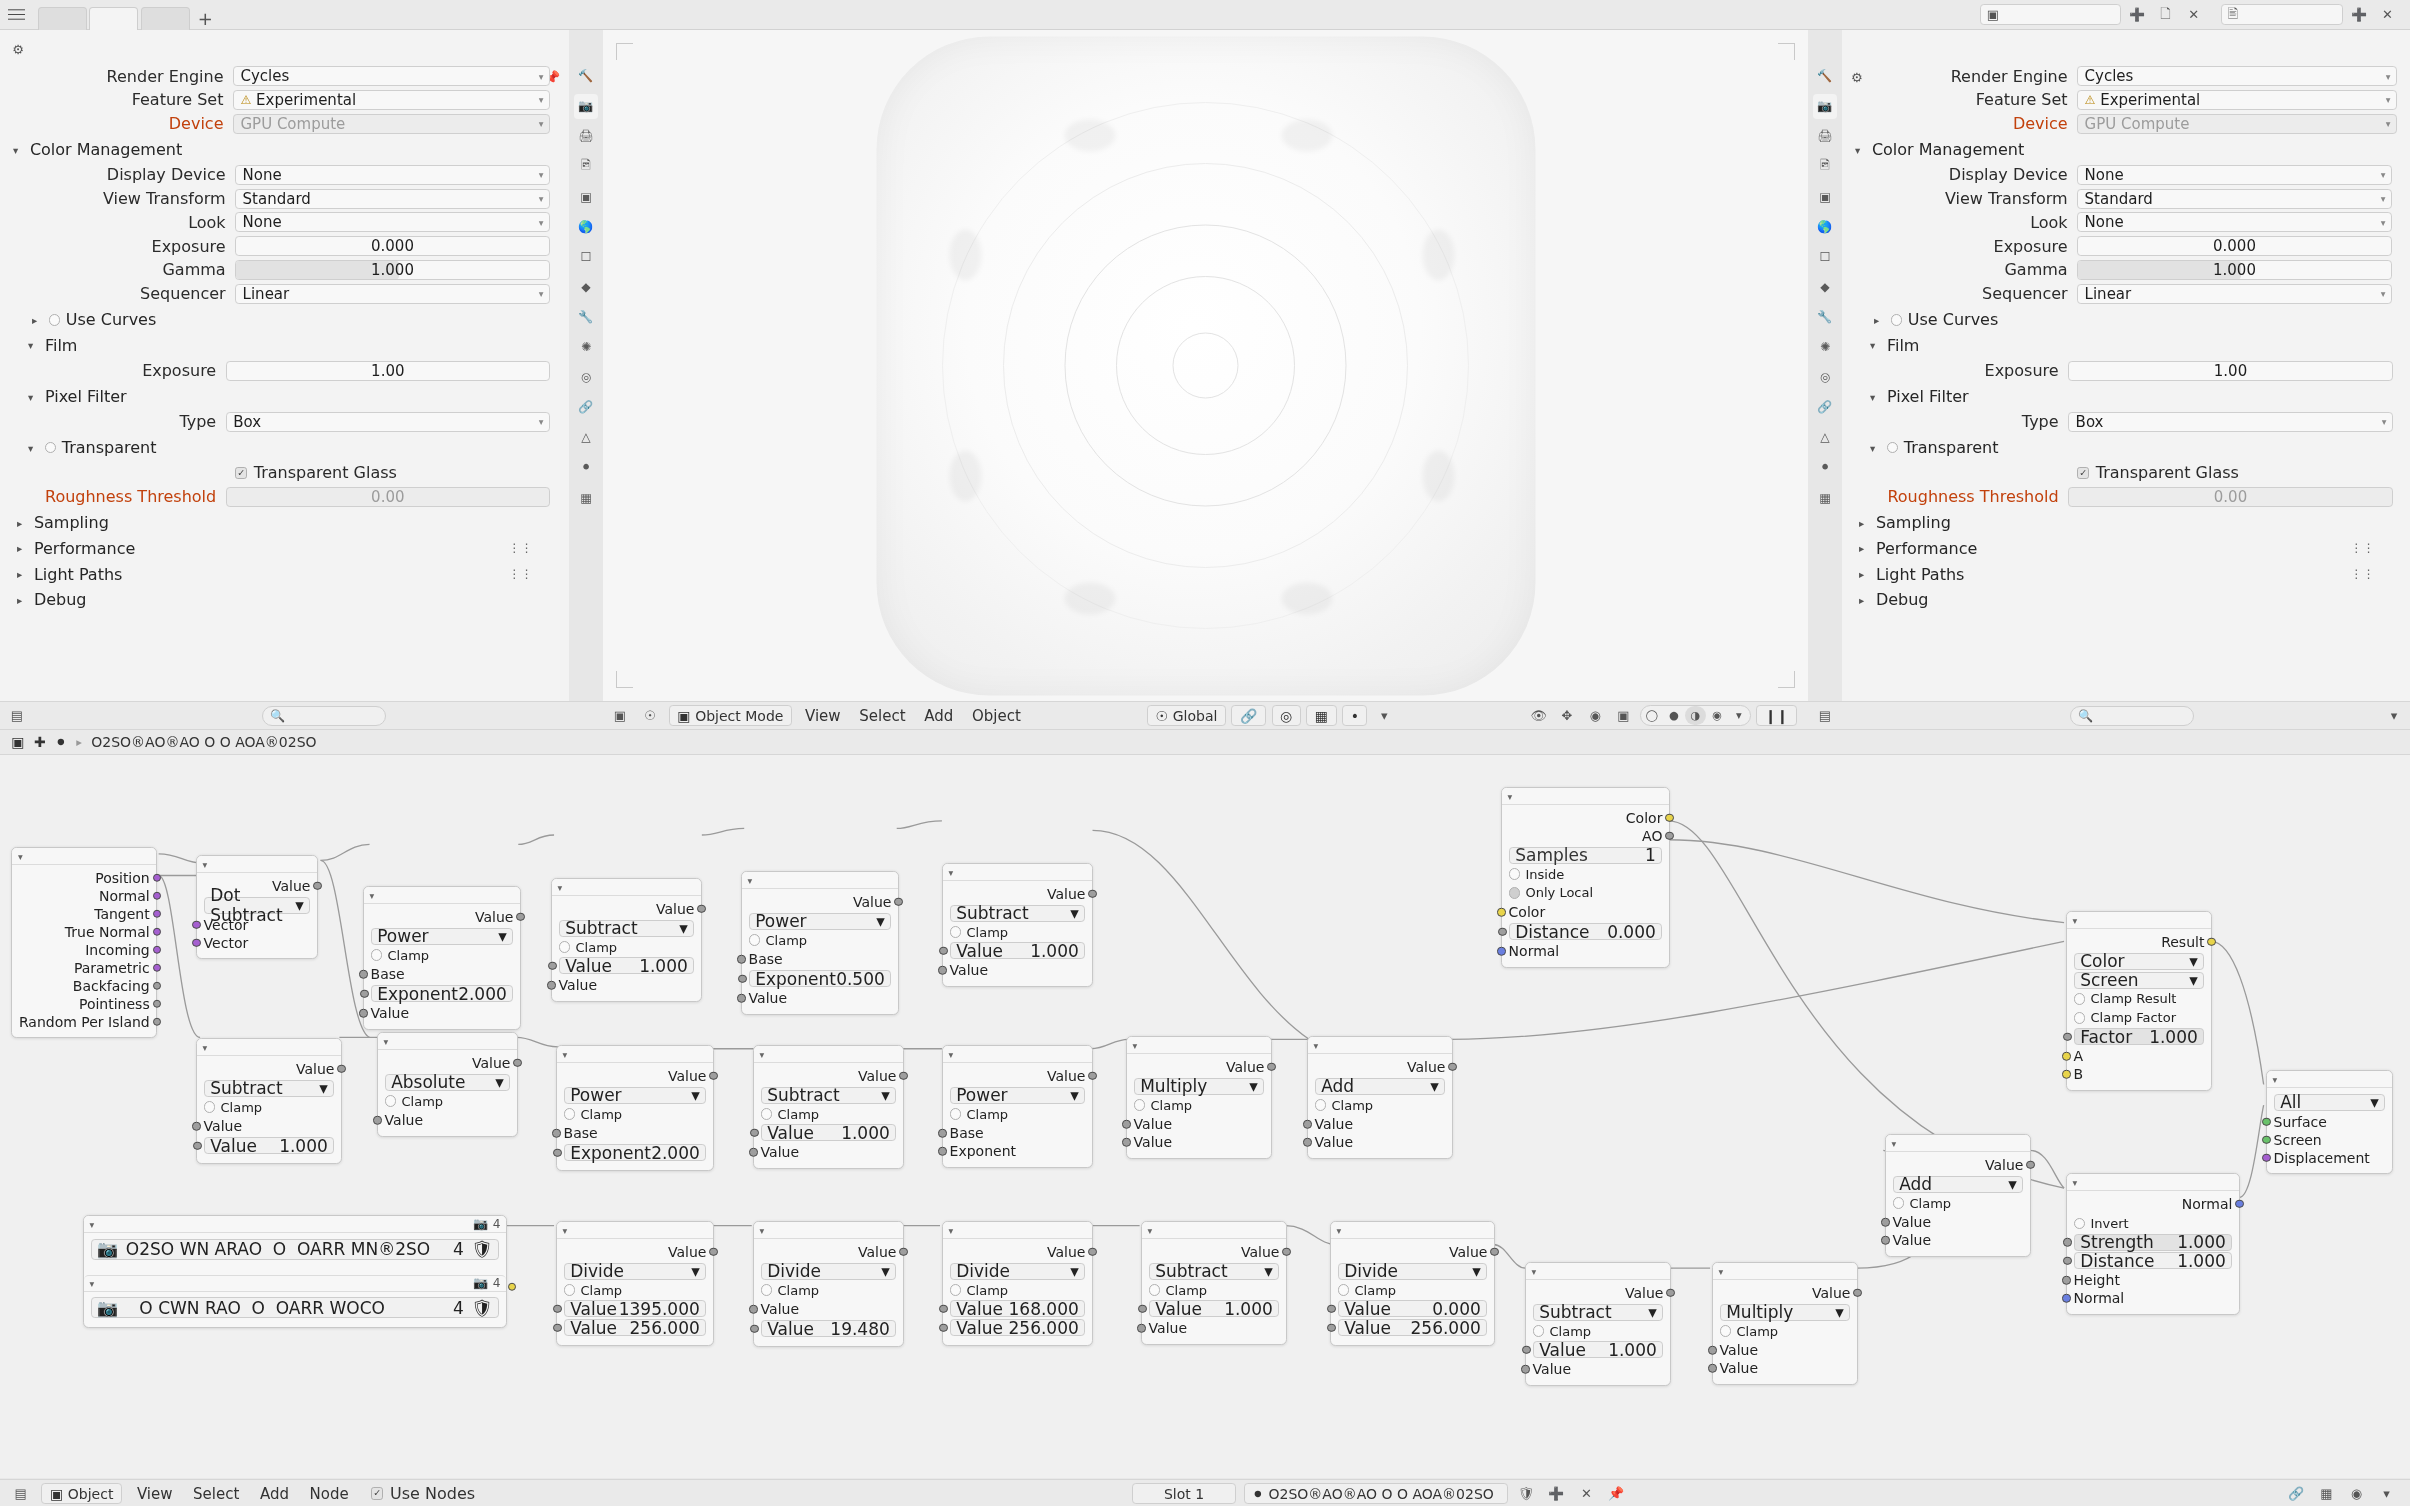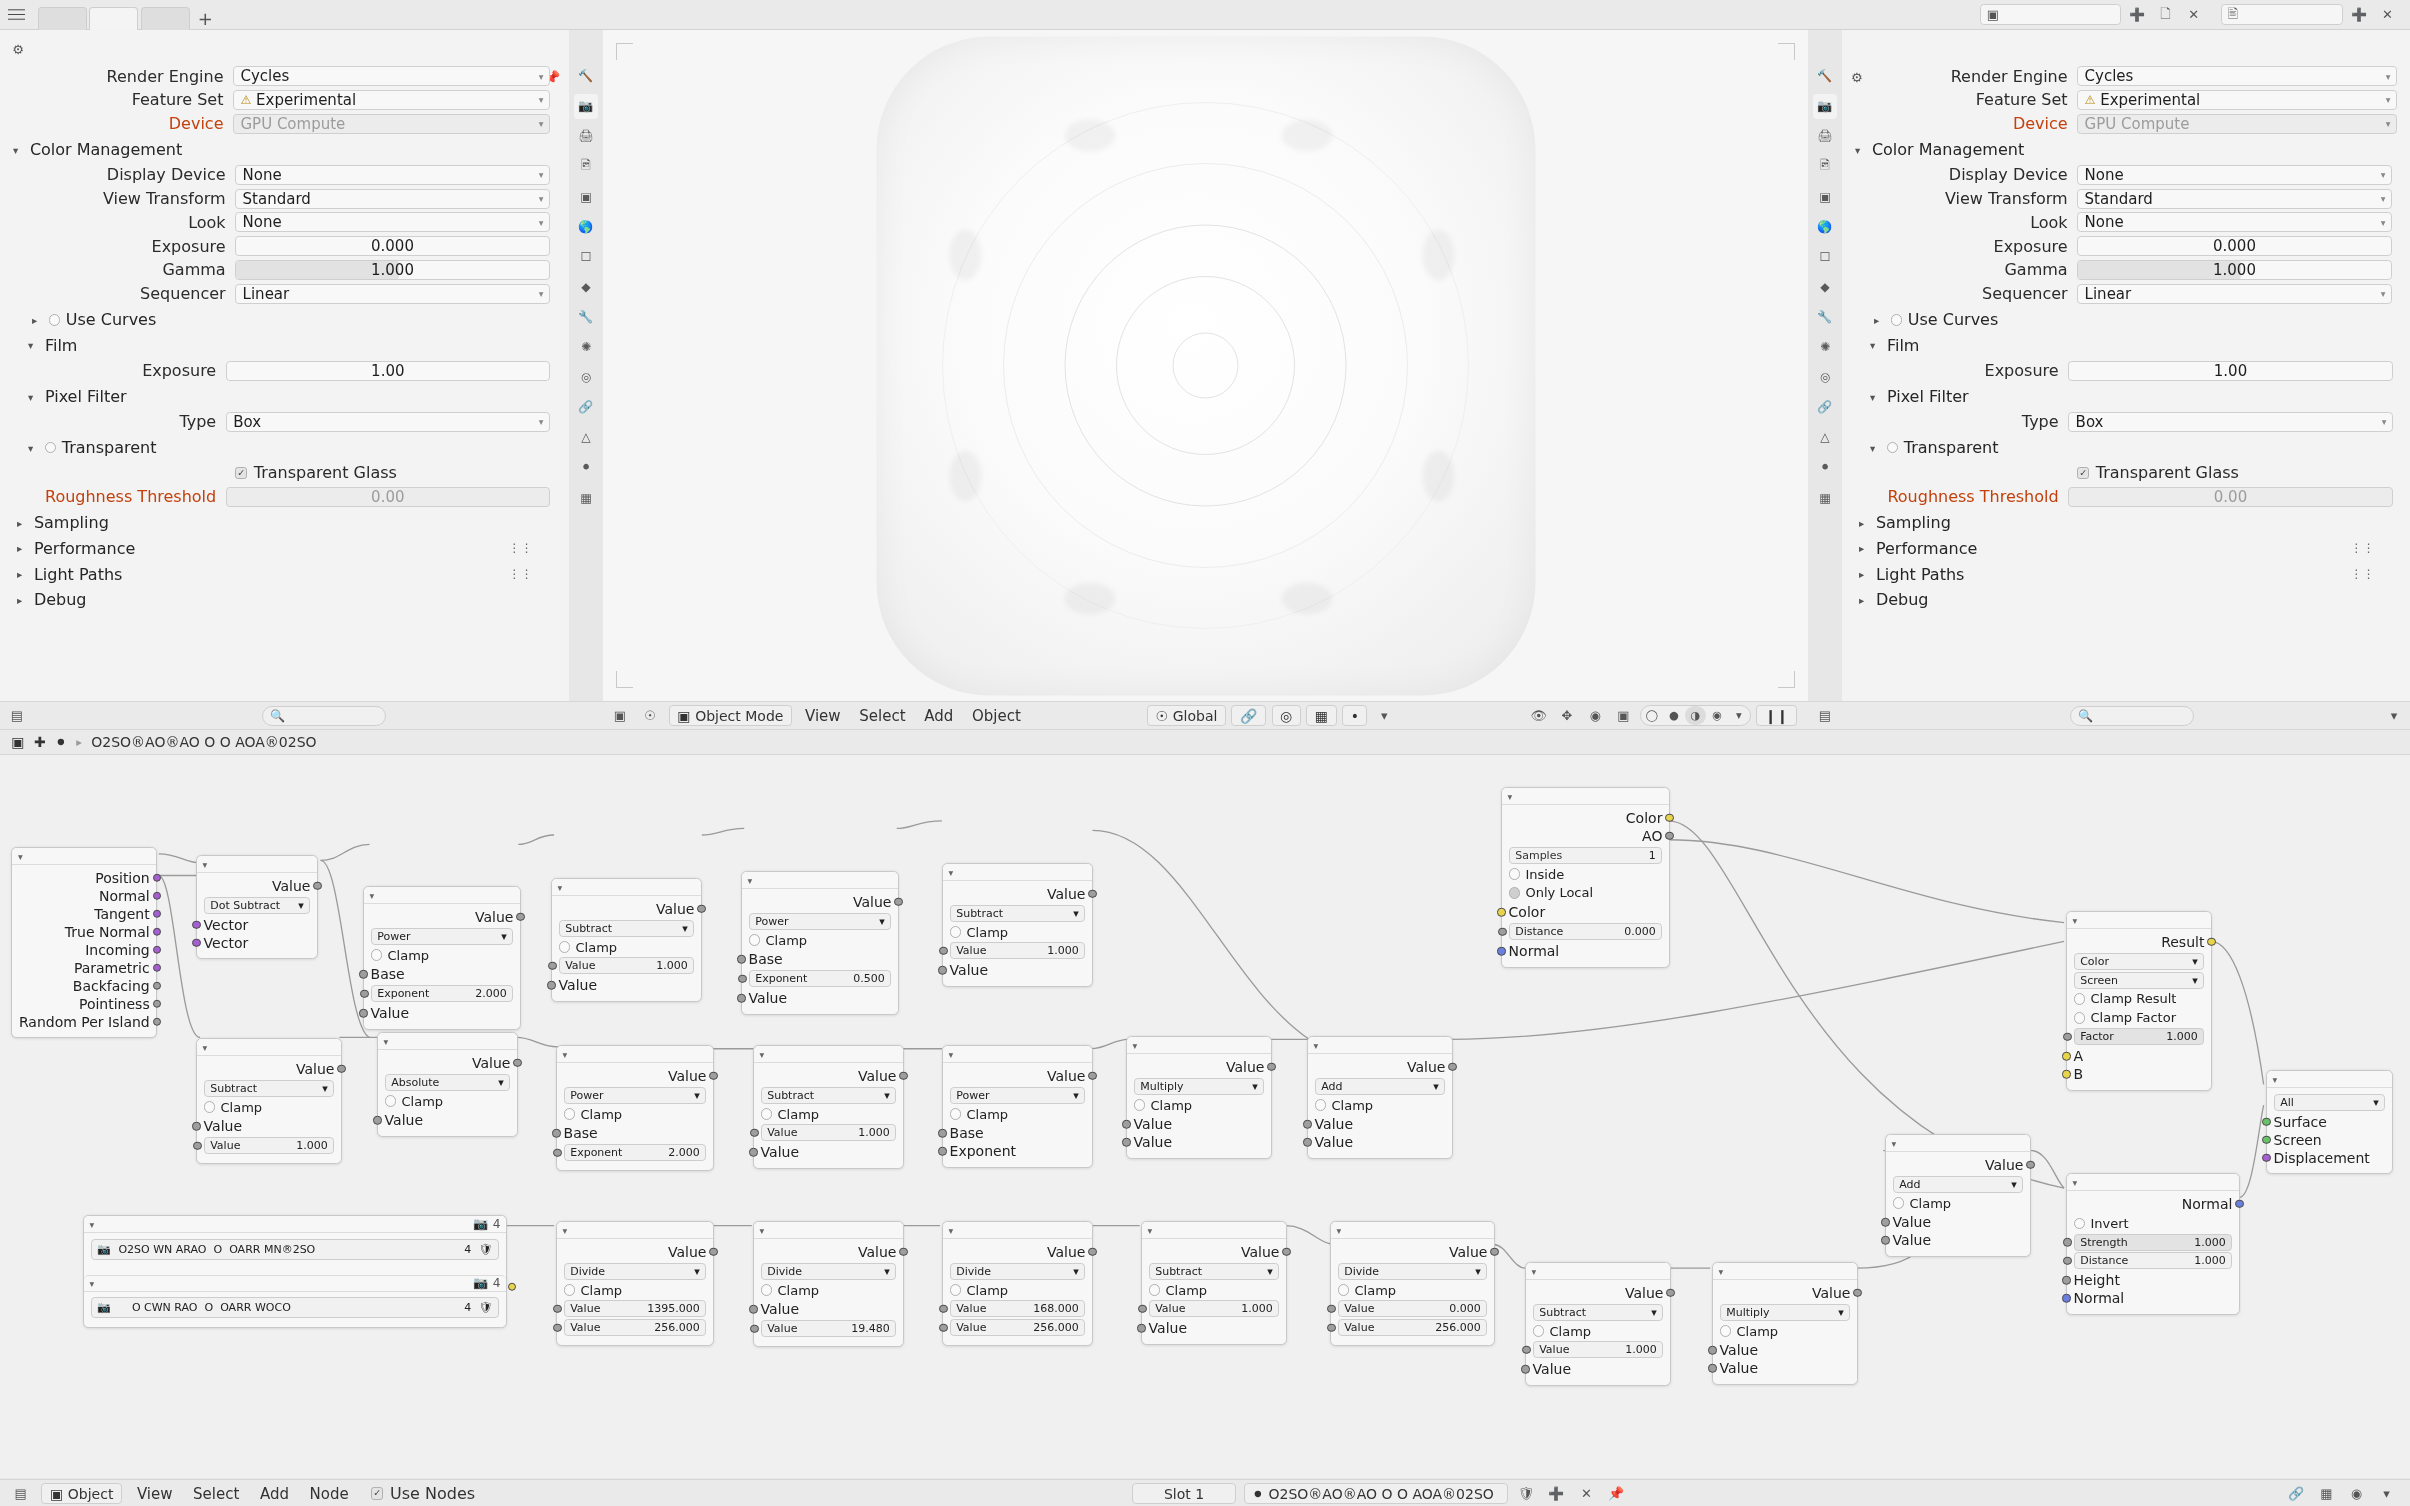--- a/index.html
+++ b/index.html
@@ -117,21 +117,21 @@
   .sock {
     position: absolute; width: 8.5px; height: 8.5px; border-radius: 50%;
     border: 0.9px solid #4a4a4a; top: 50%; transform: translateY(-50%);
   }
   .sock.l { left: -11.3px; } .sock.r { right: -11.3px; }
   .s-yellow { background: #e8d44a; } .s-gray { background: #9e9e9e; }
   .s-blue { background: #6a7fe0; } .s-purple { background: #a55fd0; }
   .s-green { background: #69c26a; }
   .nfield {
     height: 17px; background: #f1f1f1; border: 0.9px solid #cdcdcd; border-radius: 3.8px;
-    display:flex; align-items:center; padding: 0 5.6px; margin: 1.9px 0; position: relative; font-size: 11px;
+    display:flex; align-items:center; padding: 0 5.6px; margin: 1.9px 0; position: relative; font-size: 17px;
   }
   .nfield.center { justify-content: center; }
   .nfield .lbl { color:#333; } .nfield .val { margin-left:auto; color:#222; }
   .nfield.sel { background: #e3e3e3; }
   .ncheck { display:flex; align-items:center; gap:5.6px; height:17px; font-size:13px; margin: 1.9px 0; }
   svg.wires { position:absolute; left:0; top:0; pointer-events:none; }
 
   
   .statusbar { position:absolute; left:0; bottom:0; width:2411px; height:28px; background:#eaeaea;
                border-top:0.9px solid #d6d6d6; display:flex; align-items:center; gap:9.4px; padding:0 9.4px; font-size:14px; color:#333; }

